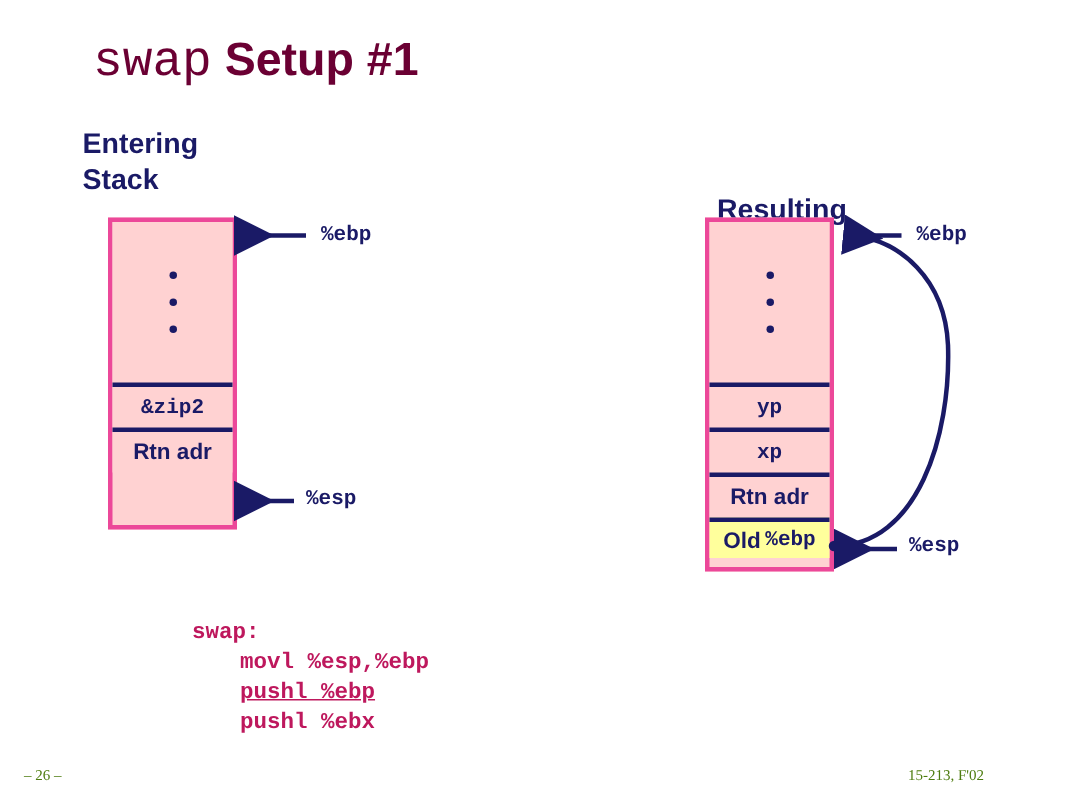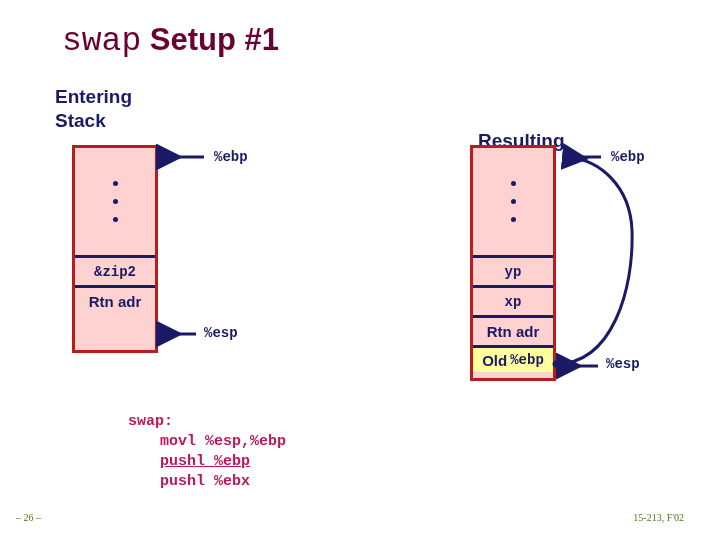--- a/index.html
+++ b/index.html
@@ -7,21 +7,20 @@
     padding: 0;
     background: #ffffff;
   }
   #slide {
     position: relative;
     width: 674px;
     height: 540px;
     background: #ffffff;
     overflow: hidden;
     font-family: "Liberation Sans", sans-serif;
-    padding-left: 28px;
   }
 
   
   #title {
     position: absolute;
     left: 62px;
     top: 22px;
     white-space: nowrap;
   }
   #title .mono {
@@ -47,21 +46,21 @@
     color: #1a1a66;
     line-height: 24px;
     white-space: pre-line;
   }
   #entering-heading { left: 55px; top: 85px; }
   #resulting-heading { left: 478px; top: 90px; margin-top: 39px; }
 
   
   .stack-box {
     position: absolute;
-    border: 3px solid #b91c1c;
+    border: 3px solid #ec4899;
     box-sizing: border-box;
     background: #ffd2d2;
   }
   #entering-stack { left: 72px;  top: 145px; width: 86px; height: 208px; }
   #resulting-stack { left: 470px; top: 145px; width: 86px; height: 236px; }
 
   .cell {
     position: relative;
     box-sizing: border-box;
     background: #ffd2d2;

